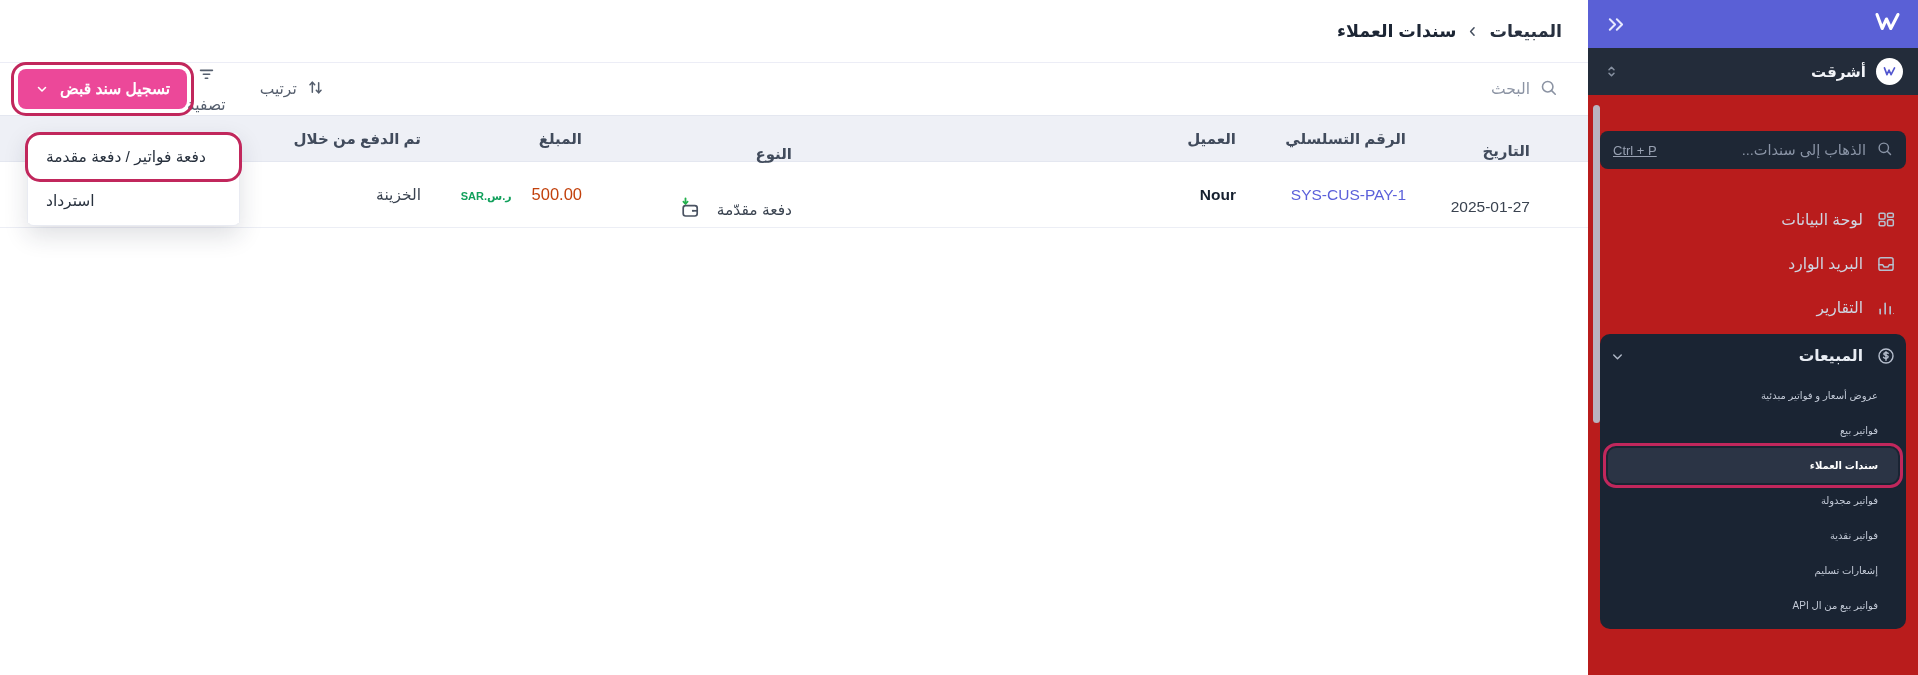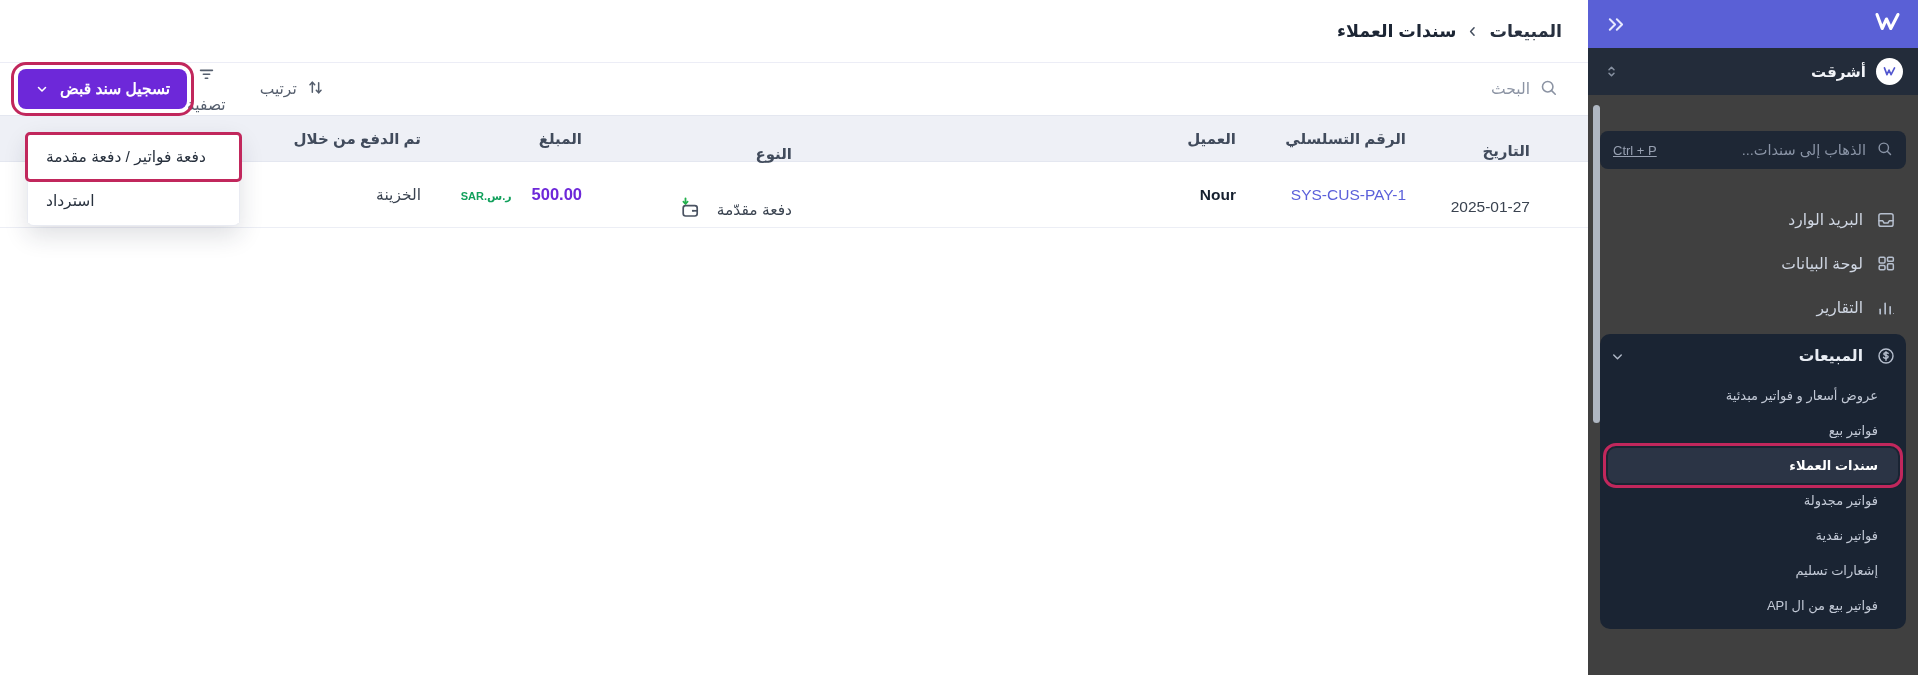--- a/index.html
+++ b/index.html
@@ -16,51 +16,51 @@
   .crumb svg { display:block; }
 
   .toolbar { height:52px; display:flex; align-items:center; padding:0 30px 0 18px; position:relative; }
   .tb-search { display:flex; align-items:center; gap:9px; color:#8b93a3; font-size:15.5px; cursor:pointer; }
   .tb-spacer { flex:1; }
   .tb-btn { display:flex; align-items:center; gap:9px; color:#555e6d; font-size:15.5px; cursor:pointer; }
   .tb-btn + .tb-btn { margin-left:0; }
   .tb-sort { margin-left:34px; }
   .tb-filter { margin-left:70px;flex-direction:column; }
 
-  .primary-btn { display:flex; align-items:center; gap:11px; background:#6d28d9; color:#fff;
+  .primary-btn { display:flex; align-items:center; gap:11px; background:#ec4899; color:#fff;
     font-weight:700; font-size:15.5px; height:40px; padding:0 17px; border:none; border-radius:8px;
     cursor:pointer; outline:3px solid #c1275c; outline-offset:4px; }
   .primary-btn svg { display:block; }
 
   
   .thead { height:47px; background:#eef0f6; border-top:1px solid #e4e7f0; border-bottom:1px solid #e4e7f0;
     display:flex; align-items:center; font-weight:700; font-size:15px; color:#414b5c; }
   .trow { height:66px; display:flex; align-items:center; border-bottom:1px solid #eceef5; font-size:15.5px; color:#3a4350; }
   .c { text-align:right; white-space:nowrap; }
   .c1 { width:170px; padding-left:12px; padding-right:58px;margin-top:24px; }
   .c2 { width:170px; padding-right:12px; }
   .c3 { width:390px; padding-right:12px; }
   .c4 { width:270px; padding-right:66px;margin-top:30px; }
   .c5 { width:155px; padding-right:6px; }
   .c6 { flex:1; padding-right:12px; }
   .serial { color:#5b60da; cursor:pointer; }
   .customer { font-weight:700; color:#16202f; }
   .type-cell { display:inline-flex; align-items:center; gap:16px; }
-  .amt b { color:#6d28d9; font-size:16.5px; font-weight:700; letter-spacing:.2px;padding-left:16px; }
+  .amt b { color:#c2410c; font-size:16.5px; font-weight:400; letter-spacing:.2px;padding-left:16px; }
   .amt .cur { color:#12a05c; font-size:11px; font-weight:700; margin-right:4px; }
 
   
   .menu { position:absolute; top:132px; left:27px; width:213px; background:#fff; border:1px solid #e9ebf2;
     border-radius:6px; box-shadow:0 10px 24px rgba(25,32,56,.14); z-index:30; padding:2px 0; }
   .menu-item { height:44px; display:flex; align-items:center; padding:0 18px; font-size:15.5px; color:#27303d;
     cursor:pointer; direction:ltr; text-align:left; white-space:nowrap; background:#fff; }
-  .menu-item.annot { outline:3px solid #c1275c; outline-offset:0; border-radius:2px; position:relative; z-index:2; }
+  .menu-item.annot { outline:3px solid #c1275c; outline-offset:0; border-radius:12px; position:relative; z-index:2; }
 
   
-  .sb { position:absolute; top:0; right:0; width:330px; height:675px; background:#404040; }
+  .sb { position:absolute; top:0; right:0; width:330px; height:675px; background:#b91c1c; }
   .sb-top { height:48px; background:#5a60d6; display:flex; align-items:center; padding:0 17px; }
   .sb-top .spacer { flex:1; }
   .logo-w { color:#fff; }
   .collapse { color:#dfe2ff; cursor:pointer; display:flex; }
 
   .sb-org { height:47px; background:#232c3a; display:flex; align-items:center; gap:10px; padding:0 15px; cursor:pointer; }
   .avatar { width:27px; height:27px; border-radius:50%; background:#fff; display:flex; align-items:center; justify-content:center; flex:none; }
   .org-name { color:#f2f4f8; font-size:15px; font-weight:600; flex:1; }
   .org-expander { color:#8791a1; display:flex; }
 
@@ -74,21 +74,21 @@
 
   .sb-nav { margin-top:29px; }
   .sb-item { height:44px; display:flex; align-items:center; gap:13px; padding:0 10px; color:#cfd6e2;
     font-size:15.5px; cursor:pointer; border-radius:8px; }
   .sb-item .ic { color:#b6bfce; display:flex; flex:none; }
 
   .sb-section { margin-top:4px; background:#1a2433; border-radius:10px; padding-bottom:6px; }
   .sb-section .sb-item { color:#e8ecf3; font-weight:600; }
   .sb-section .sb-item .chev { margin-right:auto; color:#aeb7c6; display:flex; }
   .sub-item { height:35px; display:flex; align-items:center; justify-content:flex-start; padding:0 28px 0 14px;
-    color:#c2c9d6; font-size:13px; cursor:pointer; white-space:nowrap; }
+    color:#c2c9d6; font-size:10px; cursor:pointer; white-space:nowrap; }
   .sub-item.active { background:#2b3445; border-radius:8px; margin:0 8px; padding:0 20px 0 14px; color:#ffffff;
     font-weight:700; outline:3px solid #c1275c; outline-offset:2px; position:relative; z-index:2; }
 </style>
 </head>
 <body>
 
 <div class="app">
 
   <div class="main">
 
@@ -229,38 +229,38 @@
             </svg>
         </span>
         <span class="ph">الذهاب إلى سندات...</span>
         <span class="kbd">Ctrl + P</span>
       </div>
 
       <div class="sb-nav">
 
         <div class="sb-item">
           <span class="ic">
-            <svg width="20" height="20" viewBox="0 0 24 24" fill="none" stroke="currentColor" stroke-width="1.8" stroke-linecap="round" stroke-linejoin="round">
-                <rect x="3.5" y="4.5" width="17" height="15" rx="2.5"></rect>
-                <path d="M3.5 13h4.6l1.6 2.6h4.6l1.6-2.6h4.6"></path>
-              </svg>
-          </span>
-          <span>البريد الوارد</span>
-        </div>
-
-        <div class="sb-item">
-          <span class="ic">
             <svg width="20" height="20" viewBox="0 0 24 24" fill="none" stroke="currentColor" stroke-width="1.8" stroke-linejoin="round">
                 <rect x="3.8" y="3.8" width="7" height="7" rx="1.4"></rect>
                 <rect x="13.8" y="3.8" width="7" height="5" rx="1.4"></rect>
                 <rect x="3.8" y="13.8" width="7" height="5" rx="1.4"></rect>
                 <rect x="13.8" y="11.8" width="7" height="7" rx="1.4"></rect>
               </svg>
           </span>
           <span>لوحة البيانات</span>
+        </div>
+
+        <div class="sb-item">
+          <span class="ic">
+            <svg width="20" height="20" viewBox="0 0 24 24" fill="none" stroke="currentColor" stroke-width="1.8" stroke-linecap="round" stroke-linejoin="round">
+                <rect x="3.5" y="4.5" width="17" height="15" rx="2.5"></rect>
+                <path d="M3.5 13h4.6l1.6 2.6h4.6l1.6-2.6h4.6"></path>
+              </svg>
+          </span>
+          <span>البريد الوارد</span>
         </div>
 
         <div class="sb-item">
           <span class="ic">
             <svg width="20" height="20" viewBox="0 0 24 24" fill="none" stroke="currentColor" stroke-width="2" stroke-linecap="round">
                 <path d="M5 19v-5.5"></path>
                 <path d="M11 19V6.5"></path>
                 <path d="M17 19v-8.5"></path>
                 <circle cx="21" cy="18.6" r="0.6" fill="currentColor" stroke="none"></circle>
               </svg>

